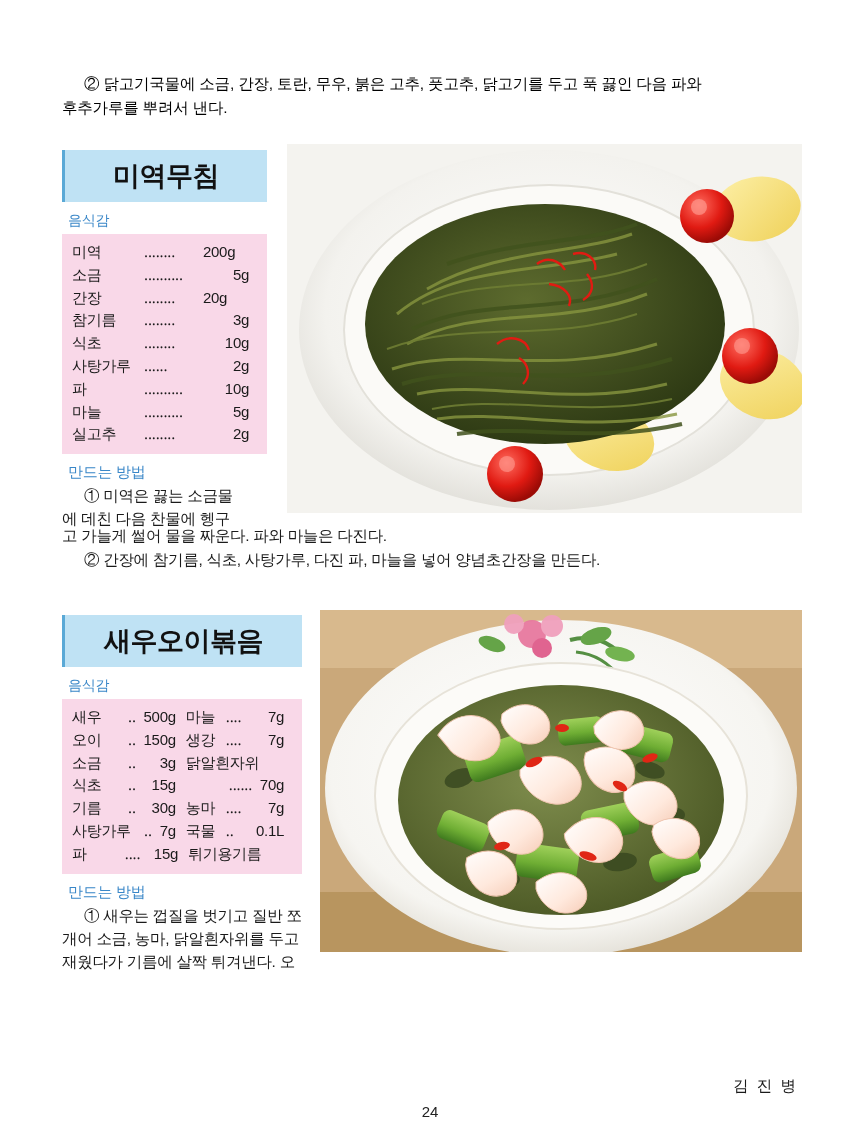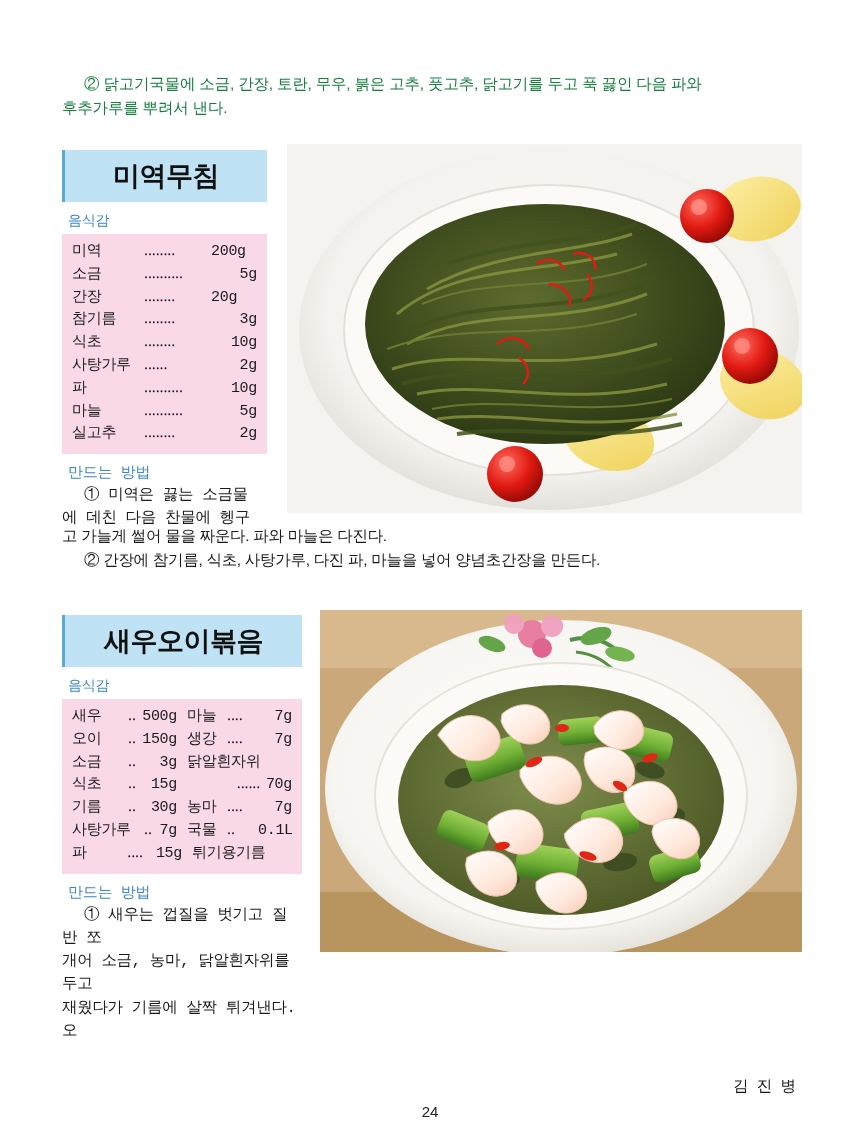--- a/index.html
+++ b/index.html
@@ -21,34 +21,34 @@
     width: 860px;
     height: 1147px;
     background: #fff;
   }
 
   
   .para {
     font-size: 15.5px;
     line-height: 1.55;
     letter-spacing: -0.2px;
-    color: #15803d;
+    color: #000000;
   }
   .indent { text-indent: 22px; }
 
   
   .intro {
     position: absolute;
     left: 62px;
     top: 72px;
     width: 740px;
   }
 
   
-  .recipe { position: absolute; font-family: Liberation Mono, monospace; }
+  .recipe { position: absolute; }
 
   .title-bar {
     background: #bfe2f4;
     border-left: 3px solid #5aa9d6;
     height: 52px;
     display: flex;
     align-items: center;
     justify-content: center;
   }
   .title-text {
@@ -60,21 +60,21 @@
 
   .sub-label {
     color: #3a87c8;
     font-size: 14px;
     margin: 10px 0 4px 6px;
     letter-spacing: -0.3px;
   }
 
   .ing-box {
     background: #f9d8e8;
-    padding: 7px 10px 8px 10px;
+    padding: 7px 18px 8px 10px;
   }
   .ing-row {
     font-size: 15px;
     line-height: 1.52;
     display: flex;
     white-space: pre;
     letter-spacing: -0.3px;
   }
   .ing-col2 { display: flex; }
   .ing-col2 > div { width: 50%; }

